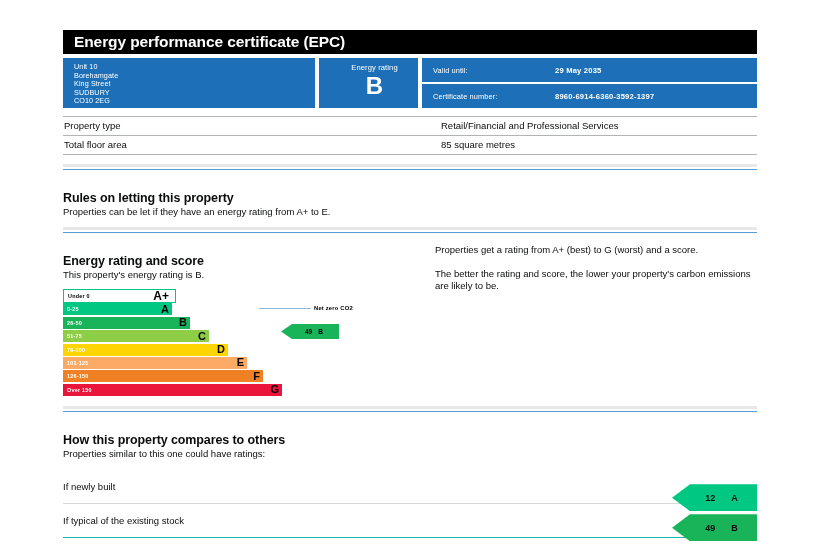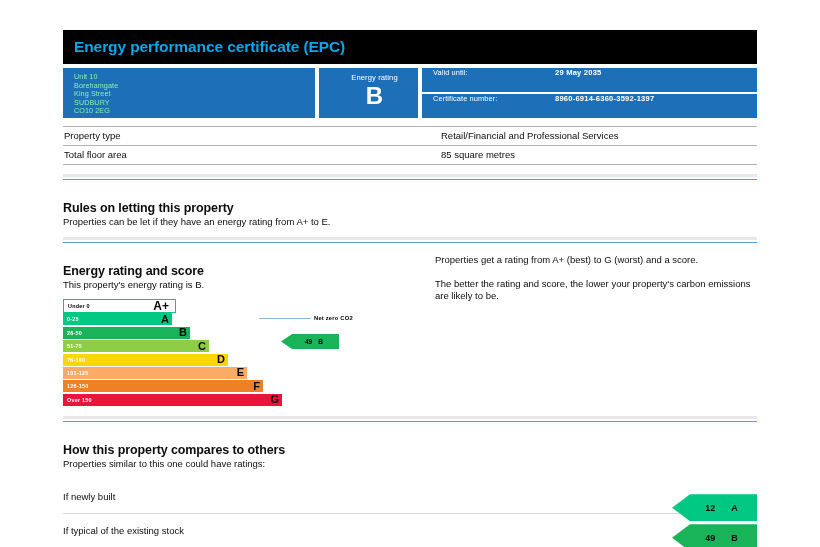--- a/index.html
+++ b/index.html
@@ -27,22 +27,22 @@
   .content {
     position: absolute;
     left: 63px;
     top: 30px;
     width: 694px;
   }
 
   
   .title-bar {
     background: #000000;
-    color: #0ea5e9;
-    height: 34px;
+    color: #ffffff;
+    height: 24px;
     display: flex;
     align-items: center;
     padding-left: 11px;
   }
   .title-bar-text {
     font-size: 15.5px;
     font-weight: bold;
     letter-spacing: -0.1px;
     line-height: 1;
   }
@@ -50,21 +50,21 @@
   
   .summary {
     display: flex;
     height: 50px;
     margin-top: 4px;
     background: #ffffff;
   }
   .summary-address {
     width: 252px;
     background: #1d70b8;
-    color: #86efac;
+    color: #ffffff;
     padding: 5px 0 0 11px;
   }
   .summary-address div {
     font-size: 7.2px;
     line-height: 8.6px;
     letter-spacing: 0.1px;
   }
   .summary-gap { width: 4px; background: #ffffff; }
   .summary-rating {
     width: 99px;
@@ -91,21 +91,21 @@
     flex: 1;
     display: flex;
     flex-direction: column;
     background: #ffffff;
   }
   .summary-meta-row {
     flex: 1;
     background: #1d70b8;
     color: #ffffff;
     display: flex;
-    align-items: flex-start;
+    align-items: center;
     padding-left: 11px;
   }
   .summary-meta-row:first-child { margin-bottom: 2px; }
   .summary-meta-label {
     width: 122px;
     font-size: 7.4px;
     letter-spacing: 0.1px;
   }
   .summary-meta-value {
     font-size: 7.6px;

